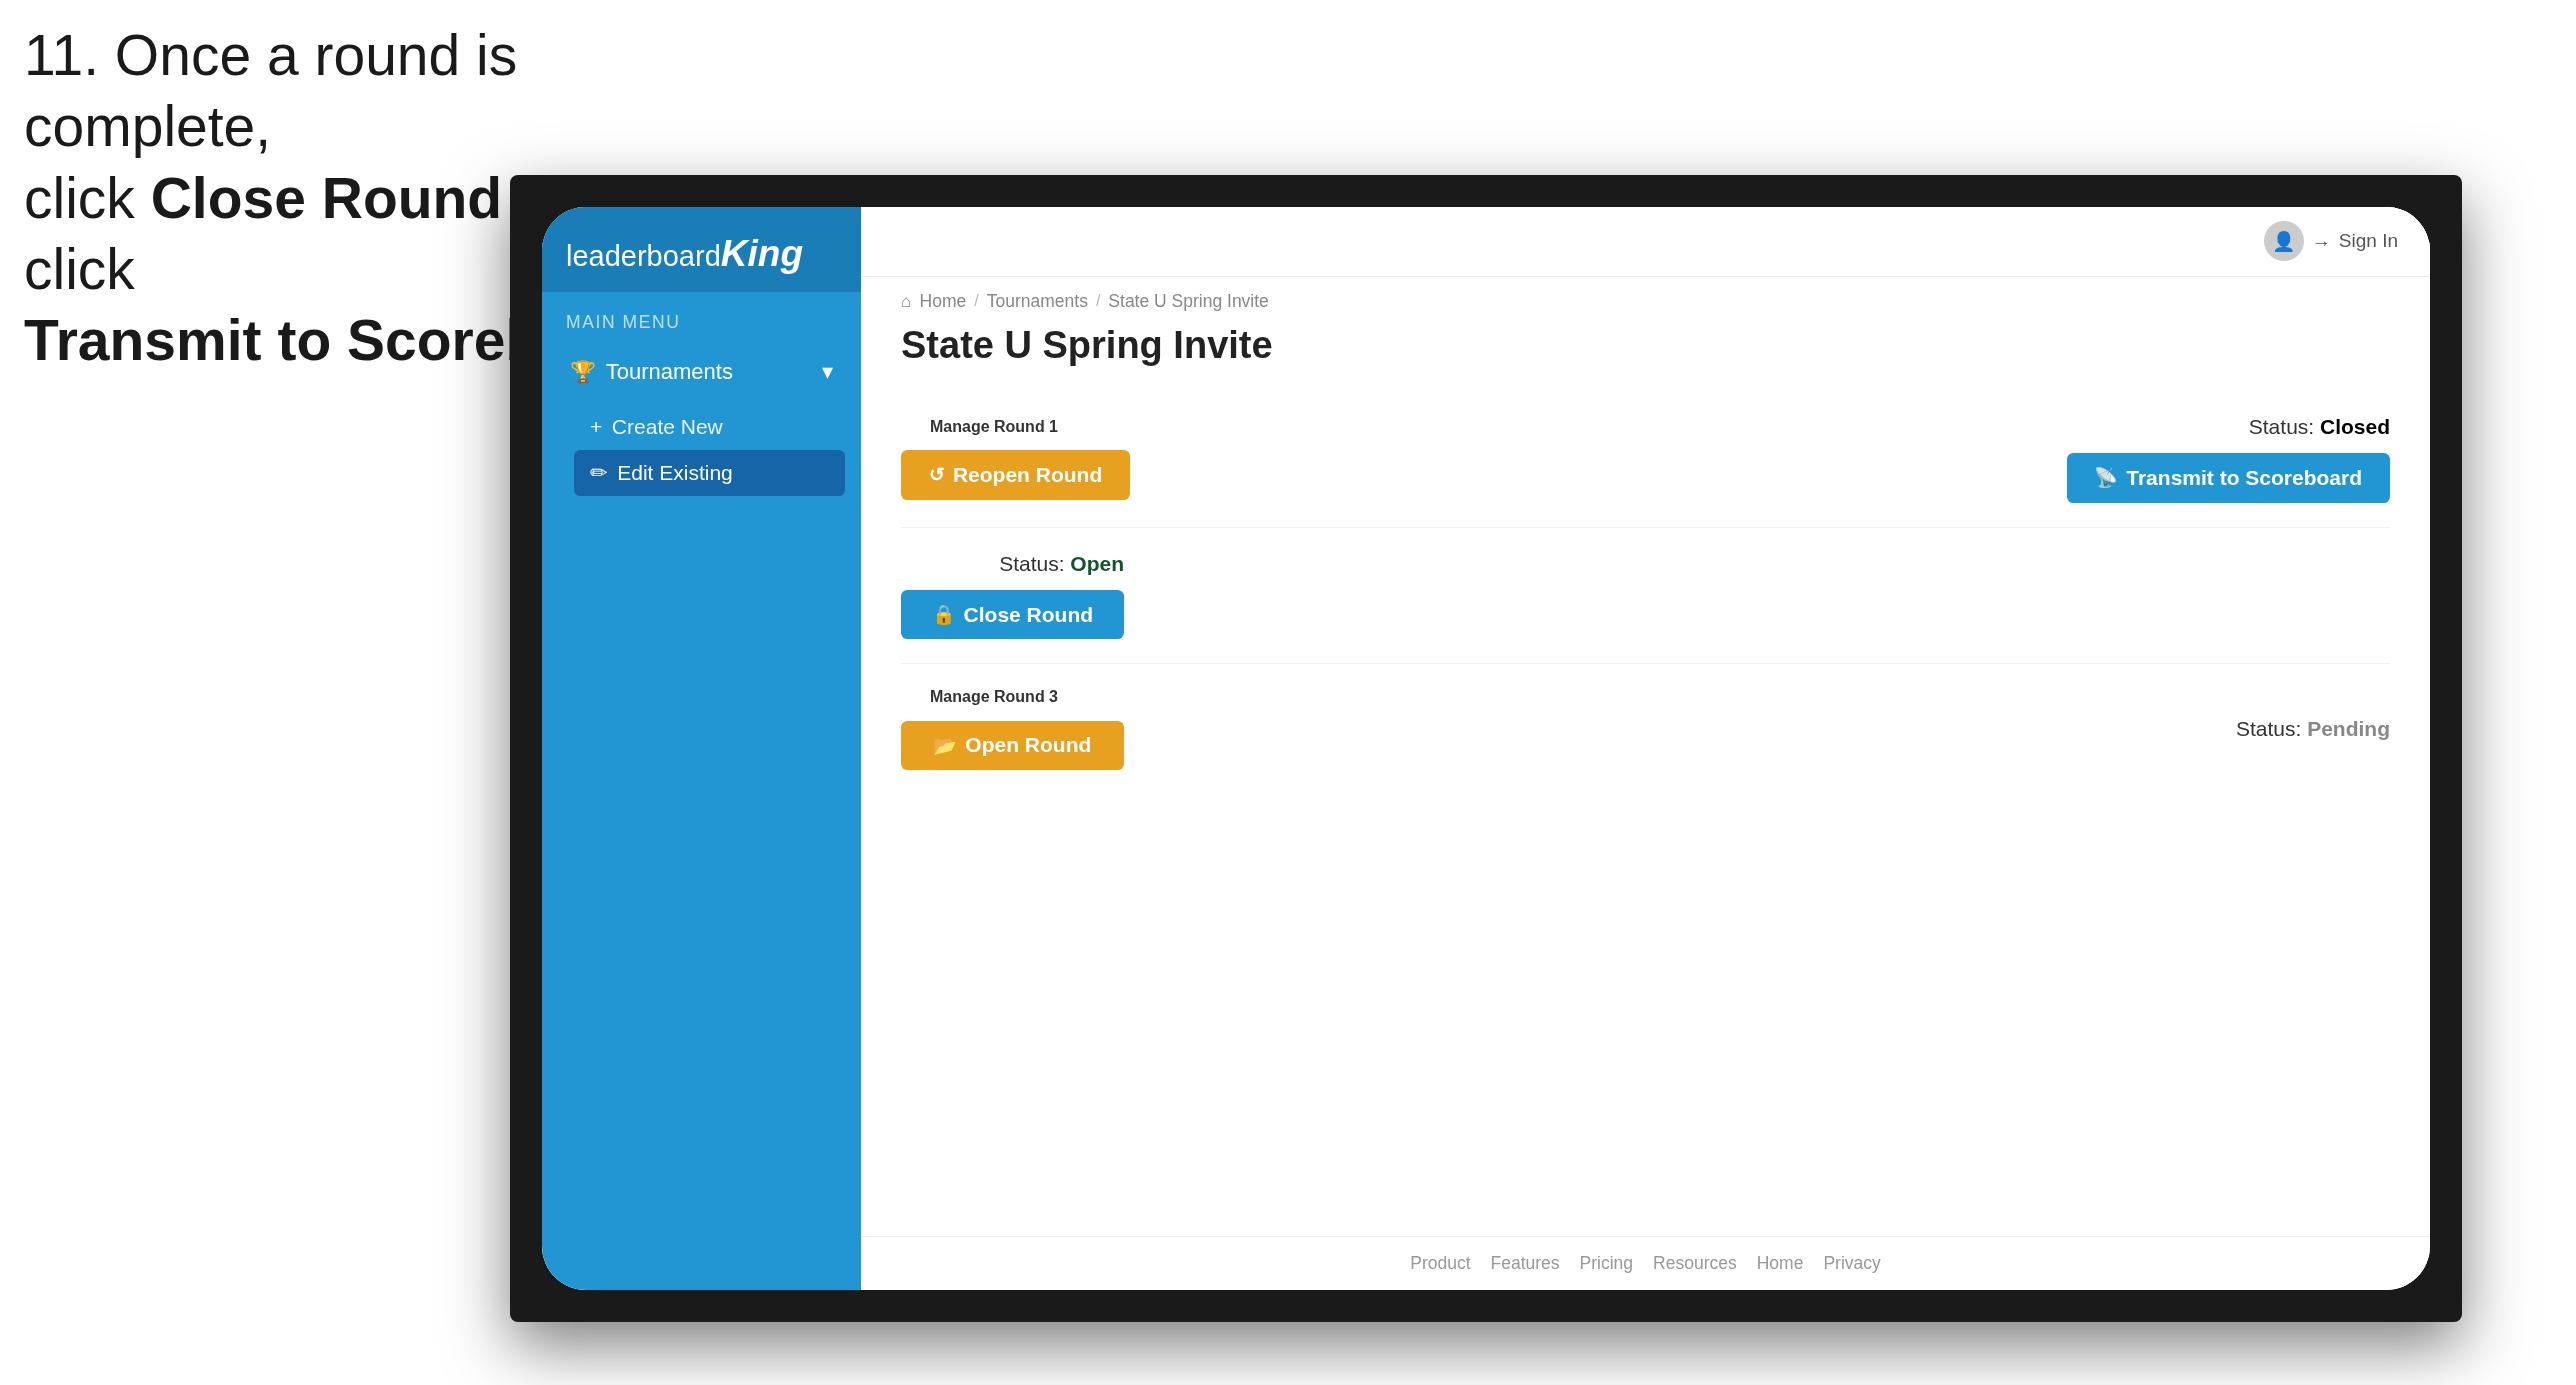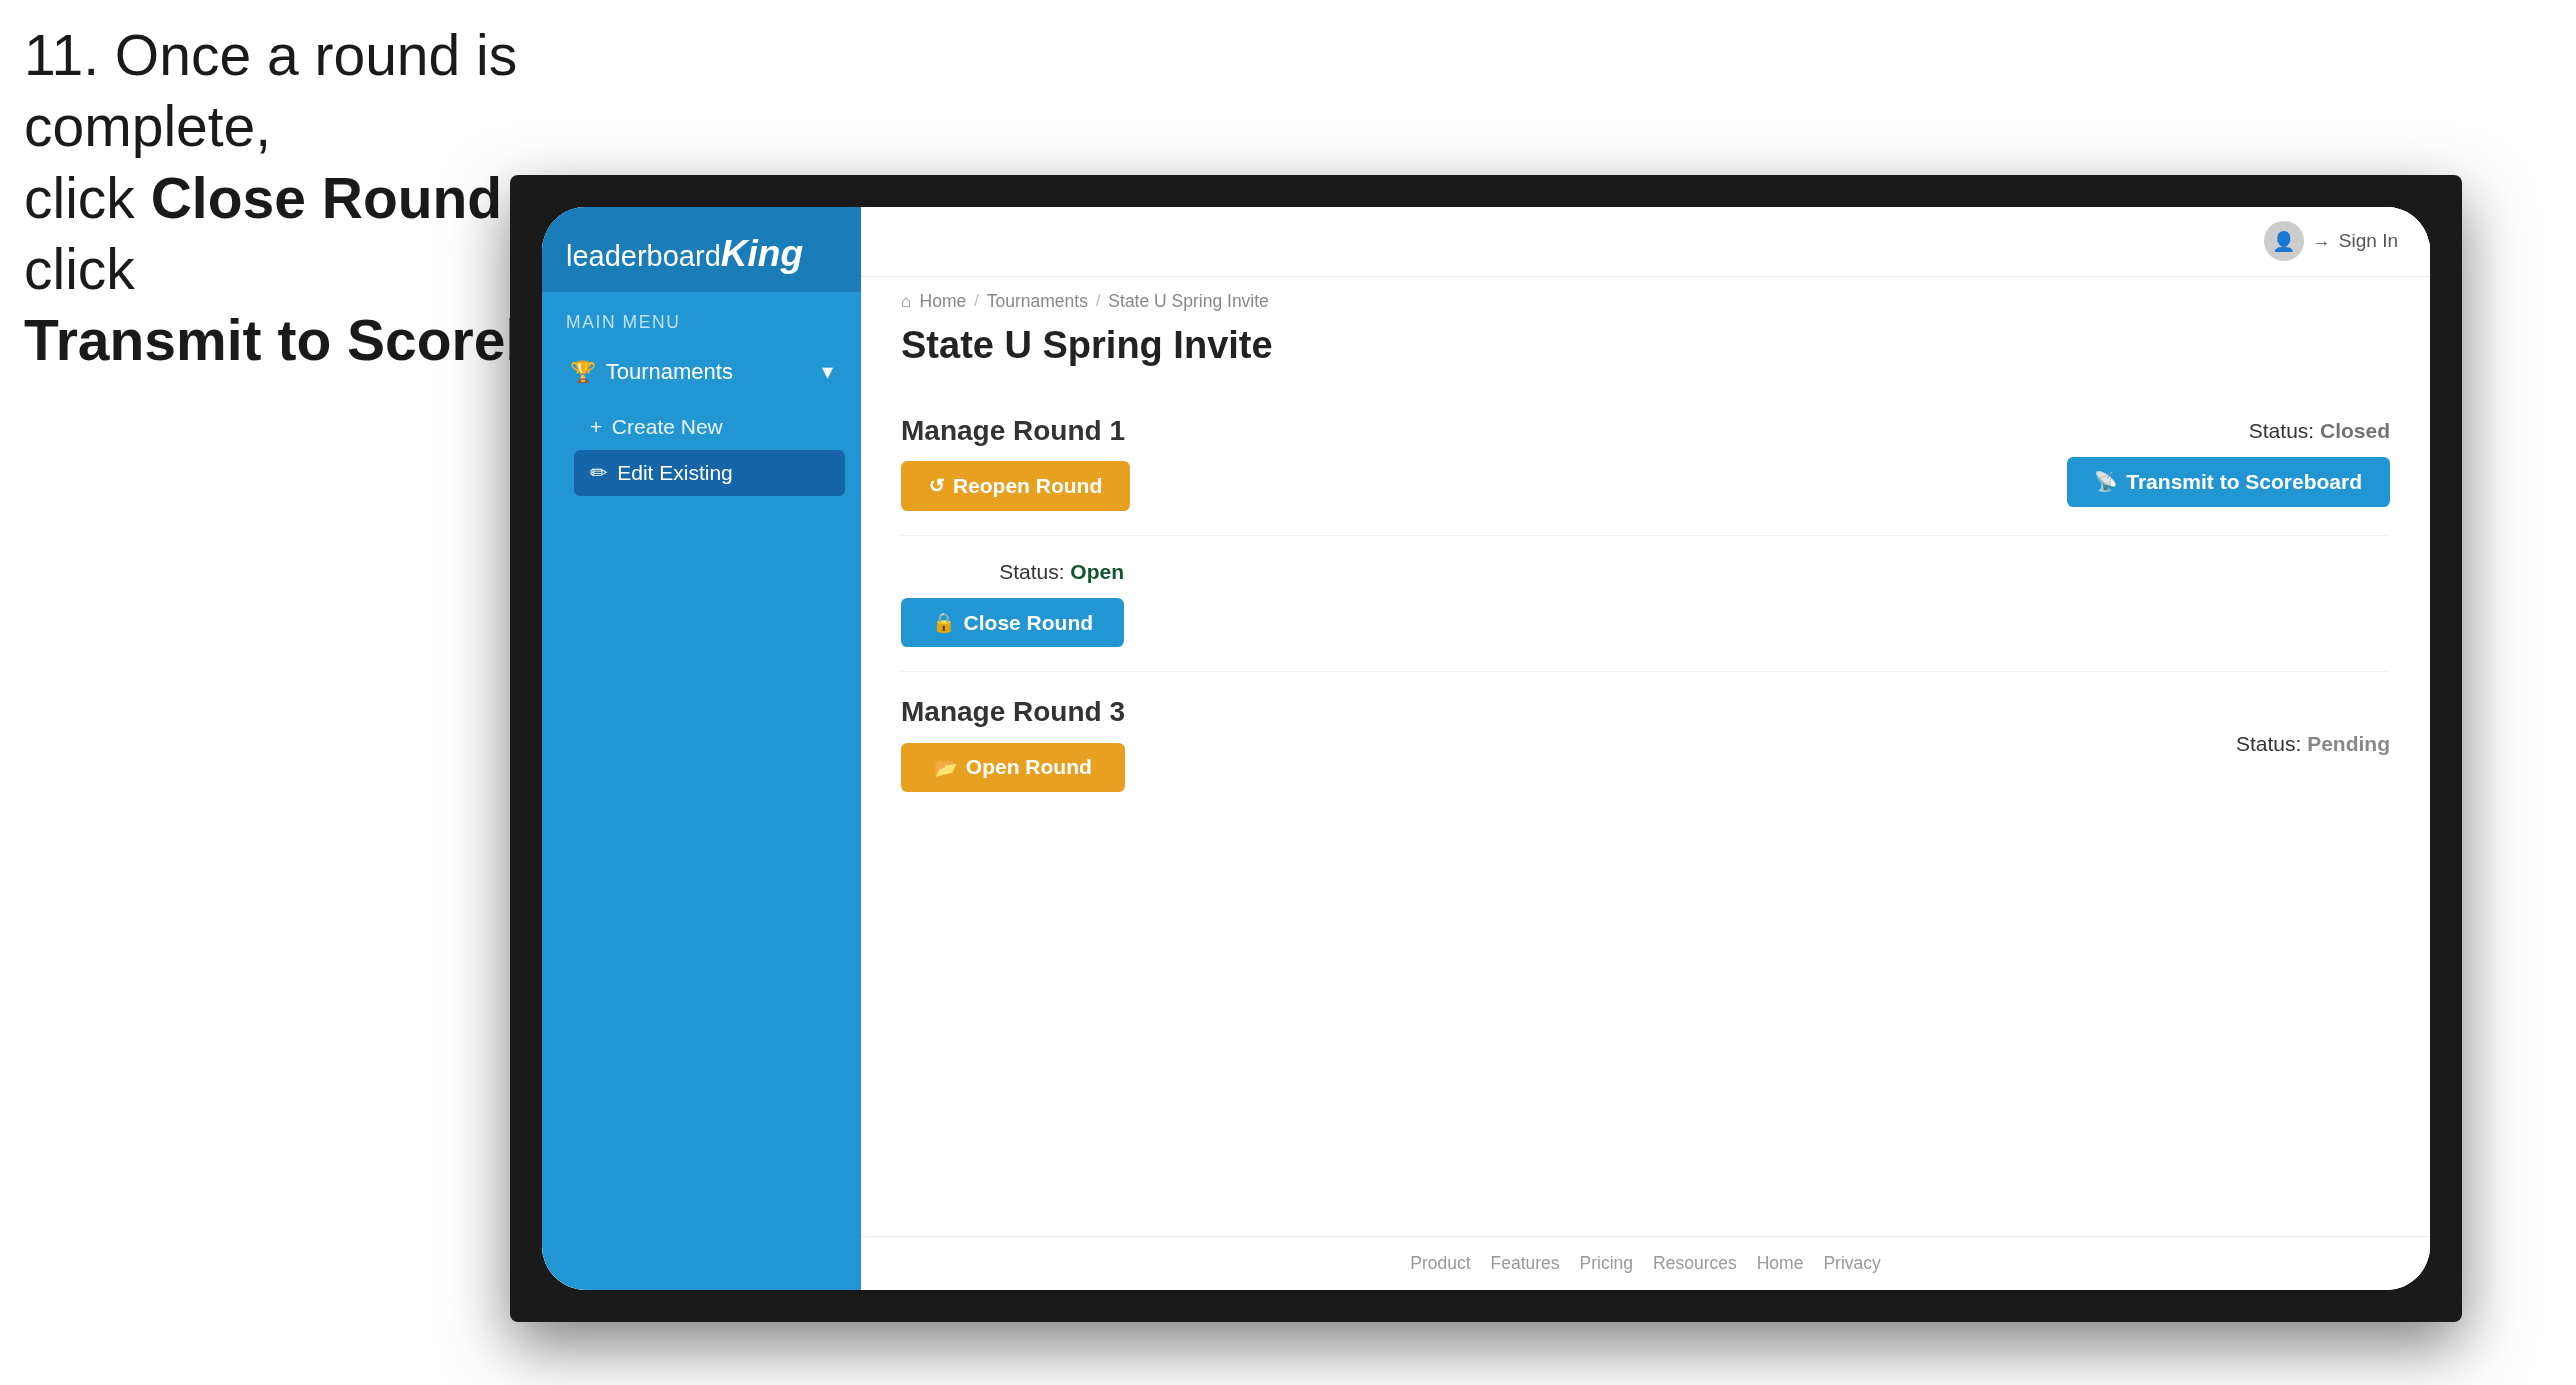--- a/index.html
+++ b/index.html
@@ -233,39 +233,40 @@
       border-bottom: none;
     }
 
     .round-left {
       display: flex;
       flex-direction: column;
       gap: 14.3px;
     }
 
     .round-title {
-      font-size: 28px;
+      font-size: 16px;
       font-weight: 600;
       color: #333;
+      margin-left: 29px;
     }
 
     .round-right {
       display: flex;
       flex-direction: column;
       align-items: flex-end;
       gap: 14.3px;
     }
 
     .round-status {
       font-size: 21px;
       color: #333;
     }
 
     .round-status .status-closed {
-      color: #737373;
+      color: #000000;
       font-weight: 600;
       margin-top: 28px;
     }
 
     .round-status .status-open {
       color: #14532d;
       font-weight: 600;
     }
 
     .round-status .status-pending {

